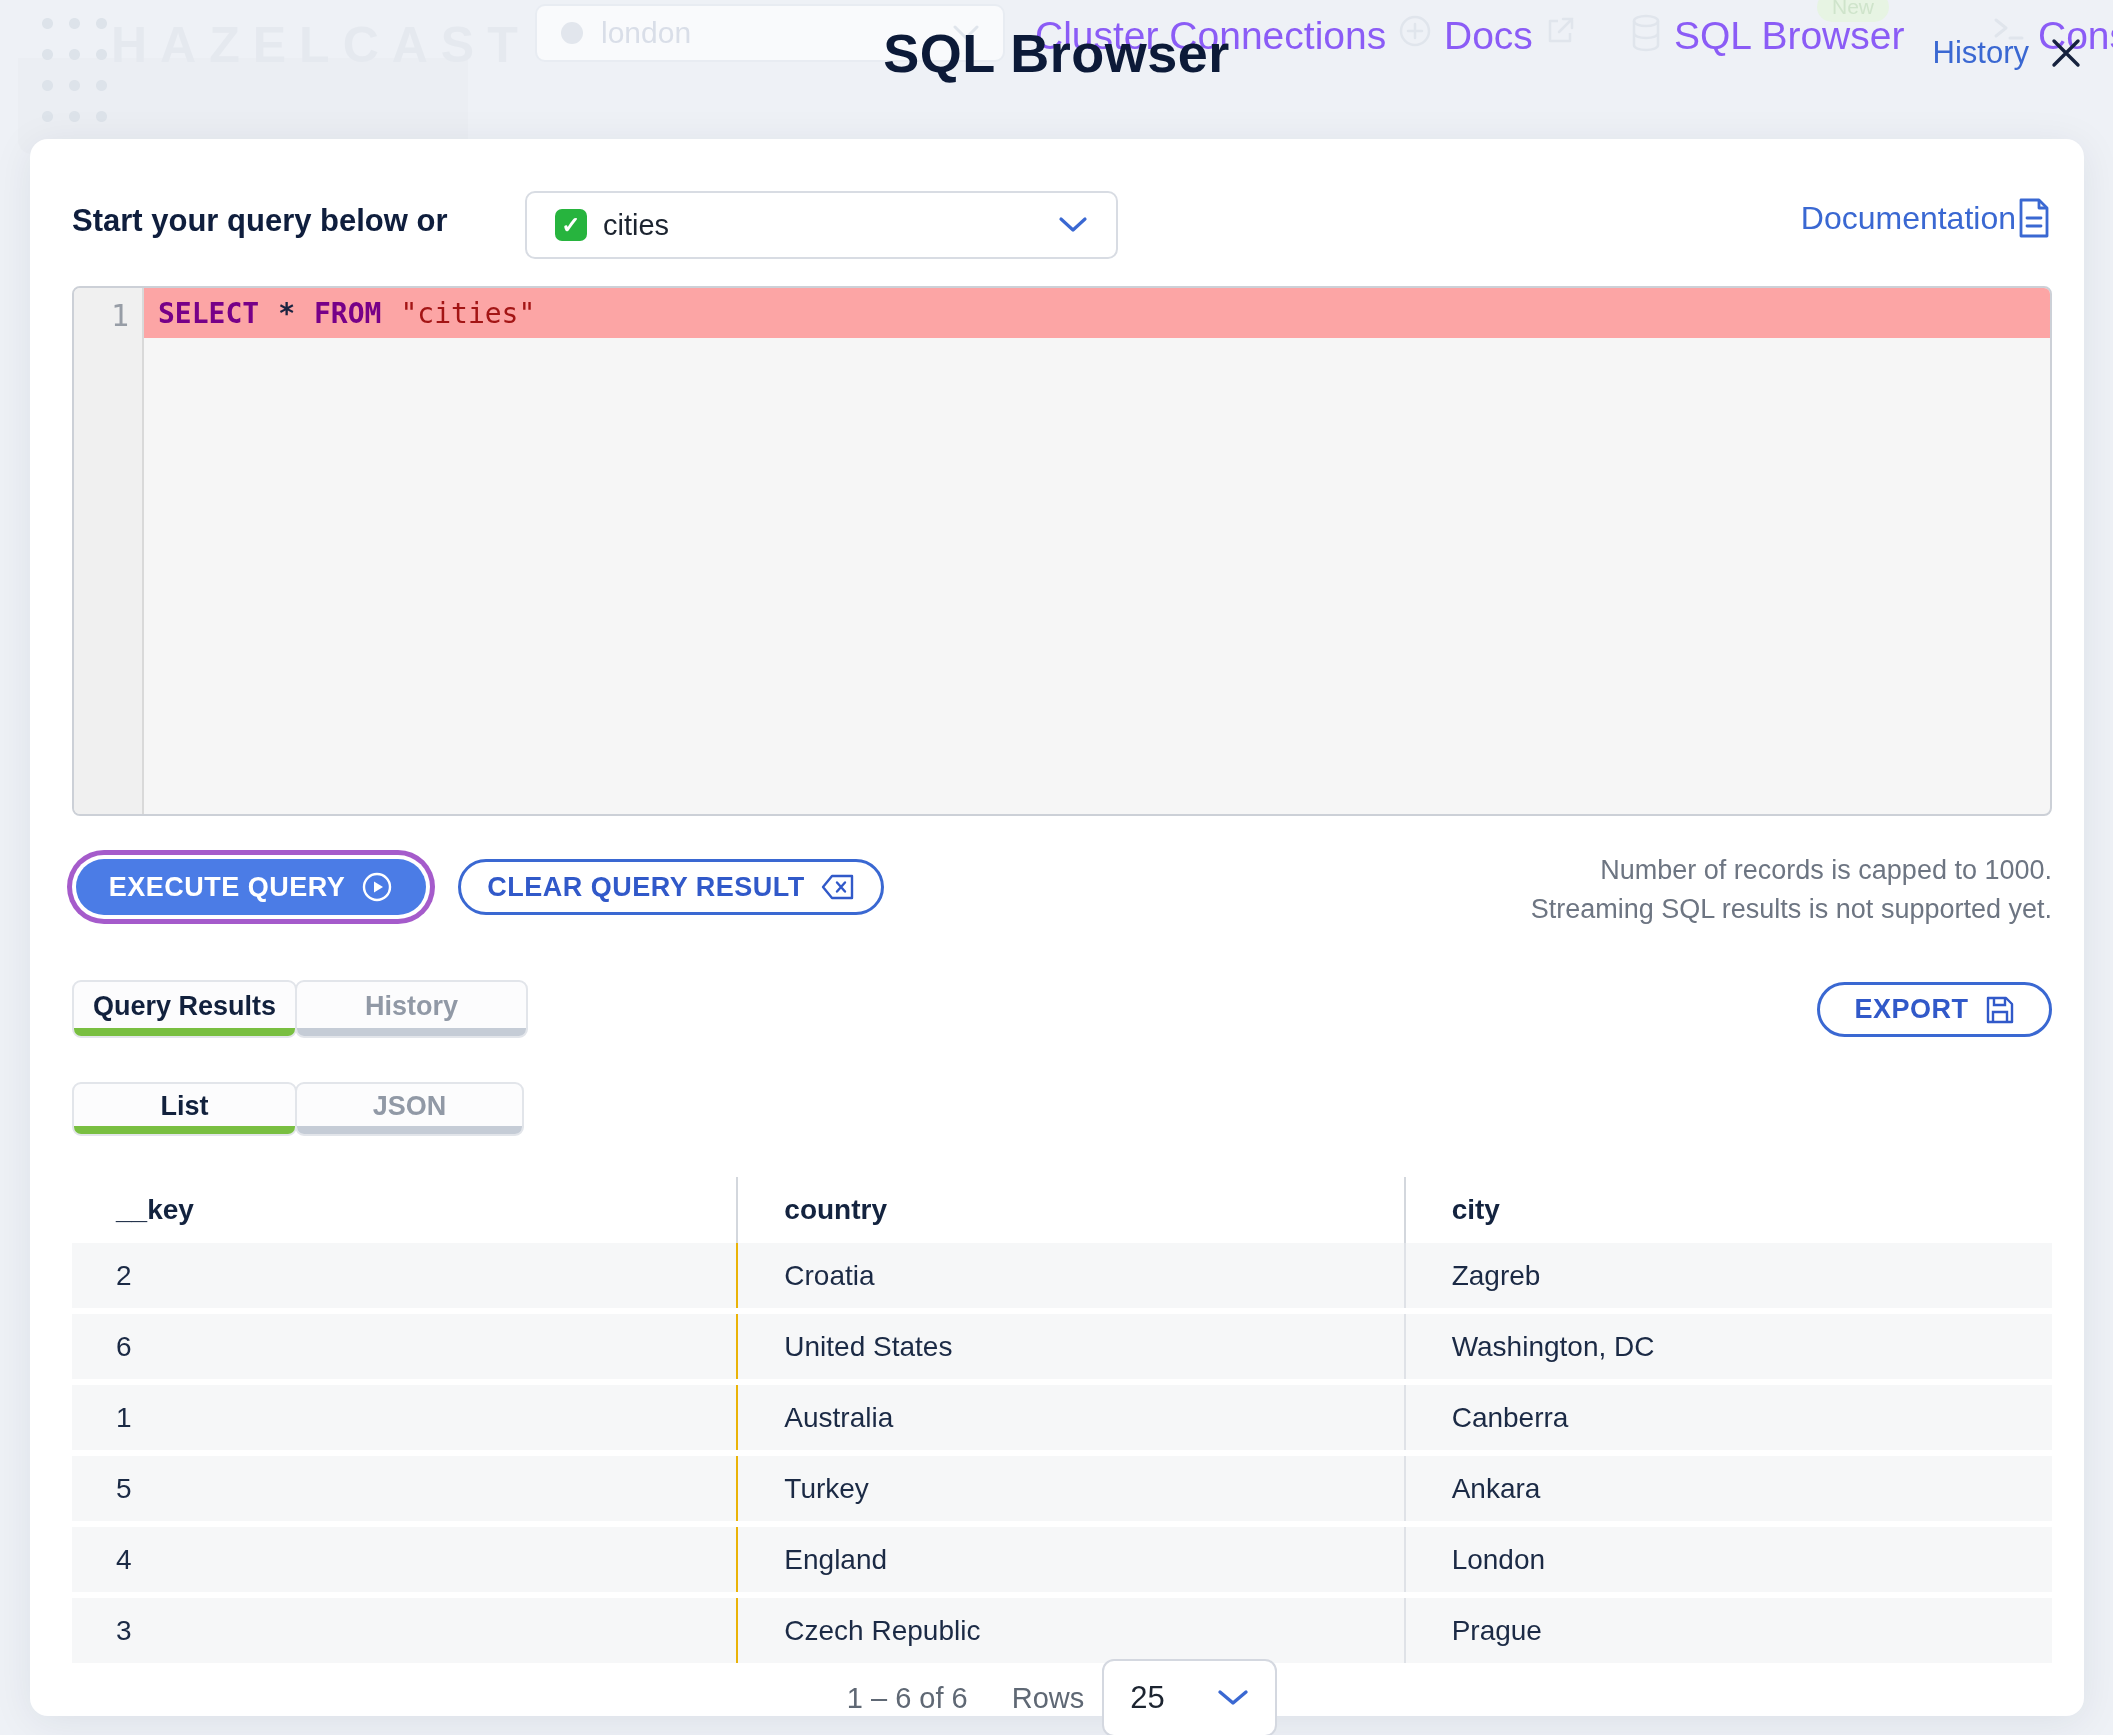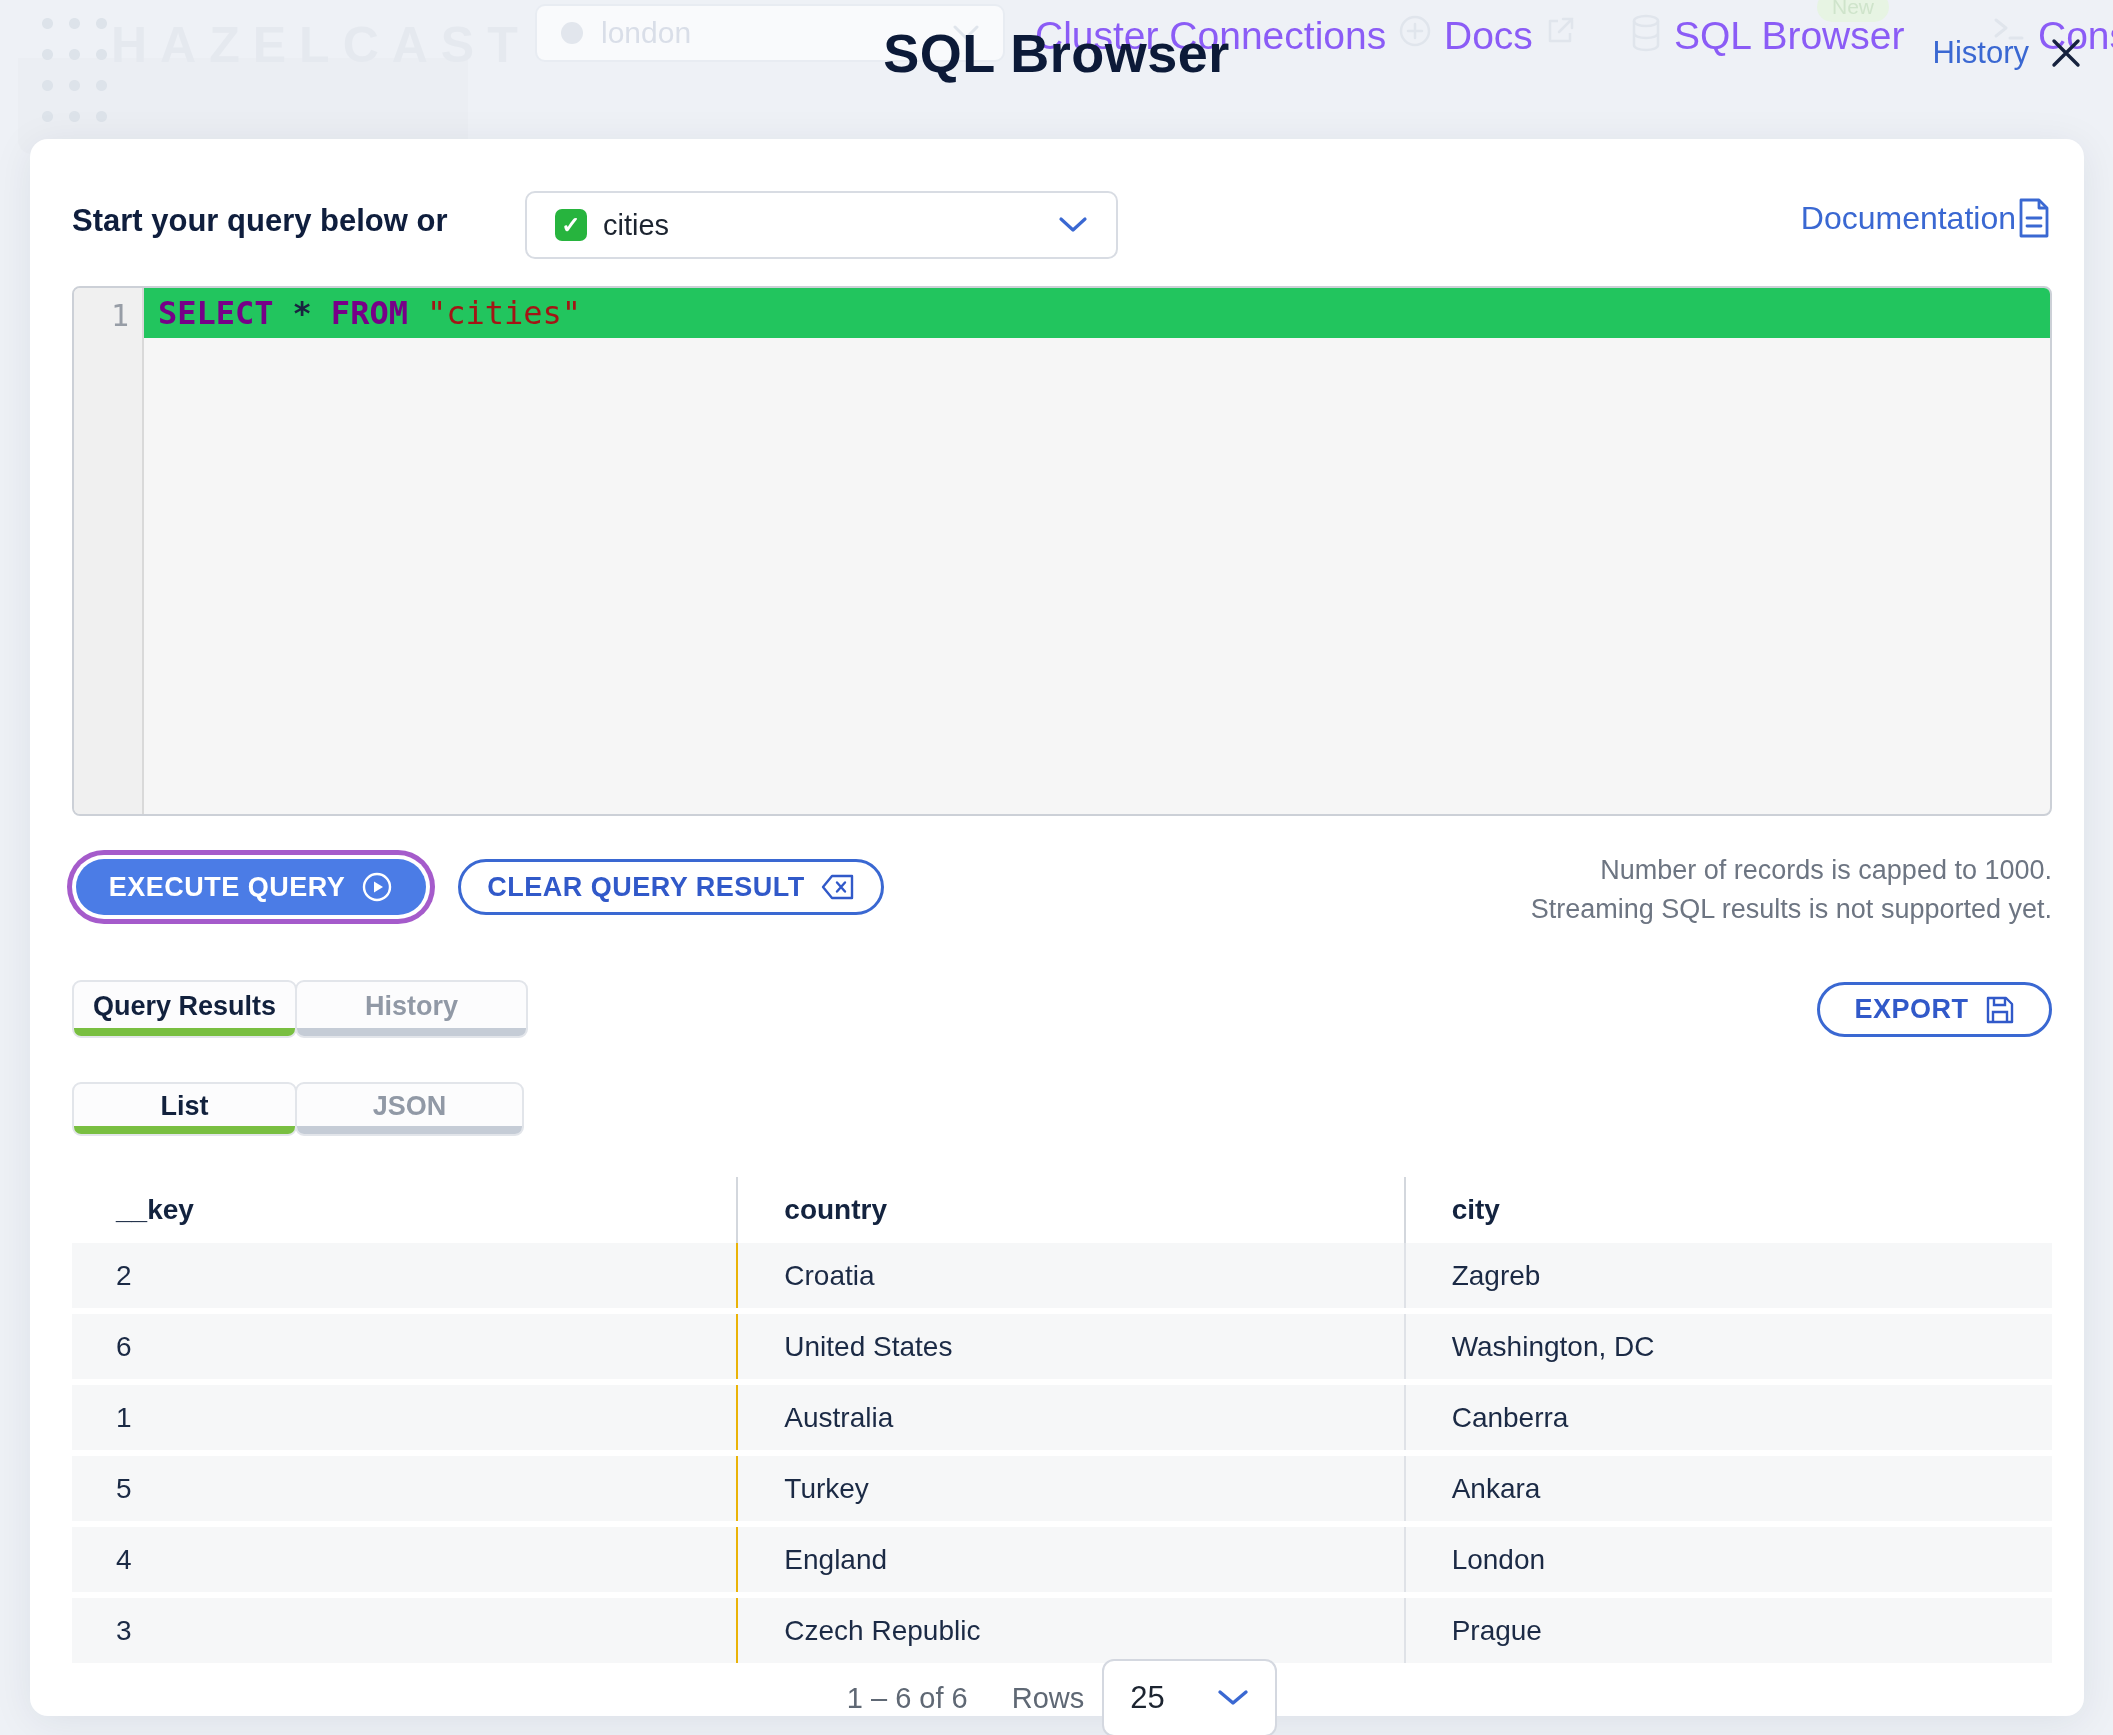--- a/index.html
+++ b/index.html
@@ -61,22 +61,22 @@
 
   
   .editor { position:absolute; left:42px; top:147px; width:1980px; height:530px;
     border:2px solid #ccd0d7; border-radius:8px; background:#f6f6f6;
     display:flex; overflow:hidden; }
   .gutter { width:70px; background:#f0f0f0; border-right:2px solid #d9d9d9; flex-shrink:0; }
   .ln { display:block; text-align:right; padding-right:13px; padding-top:6px;
     font-family:"DejaVu Sans Mono", monospace; font-size:30px; color:#979da6;
     line-height:44px; }
   .code { flex:1; cursor:text; }
-  .line-active { background:#22c55e; height:50px; display:flex; align-items:center;
-    padding-left:14px; font-family:"DejaVu Sans Mono", monospace; font-size:32px; }
+  .line-active { background:#fca5a5; height:50px; display:flex; align-items:center;
+    padding-left:14px; font-family:"DejaVu Sans Mono", monospace; font-size:28px; }
   .sql-token + .sql-token { margin-left:19px; }
   .tk-kw { color:#770088; font-weight:600; }
   .tk-op { color:#1a2340; font-weight:700; }
   .tk-str { color:#a31515; }
 
   
   .btn { display:flex; align-items:center; justify-content:center; gap:16px;
     cursor:pointer; font-family:inherit; letter-spacing:0.5px; }
   .btn-execute { position:absolute; left:46px; top:720px; width:350px; height:56px;
     border:none; border-radius:28px; background:#4b7ce6; color:#fff; font-size:27px;

